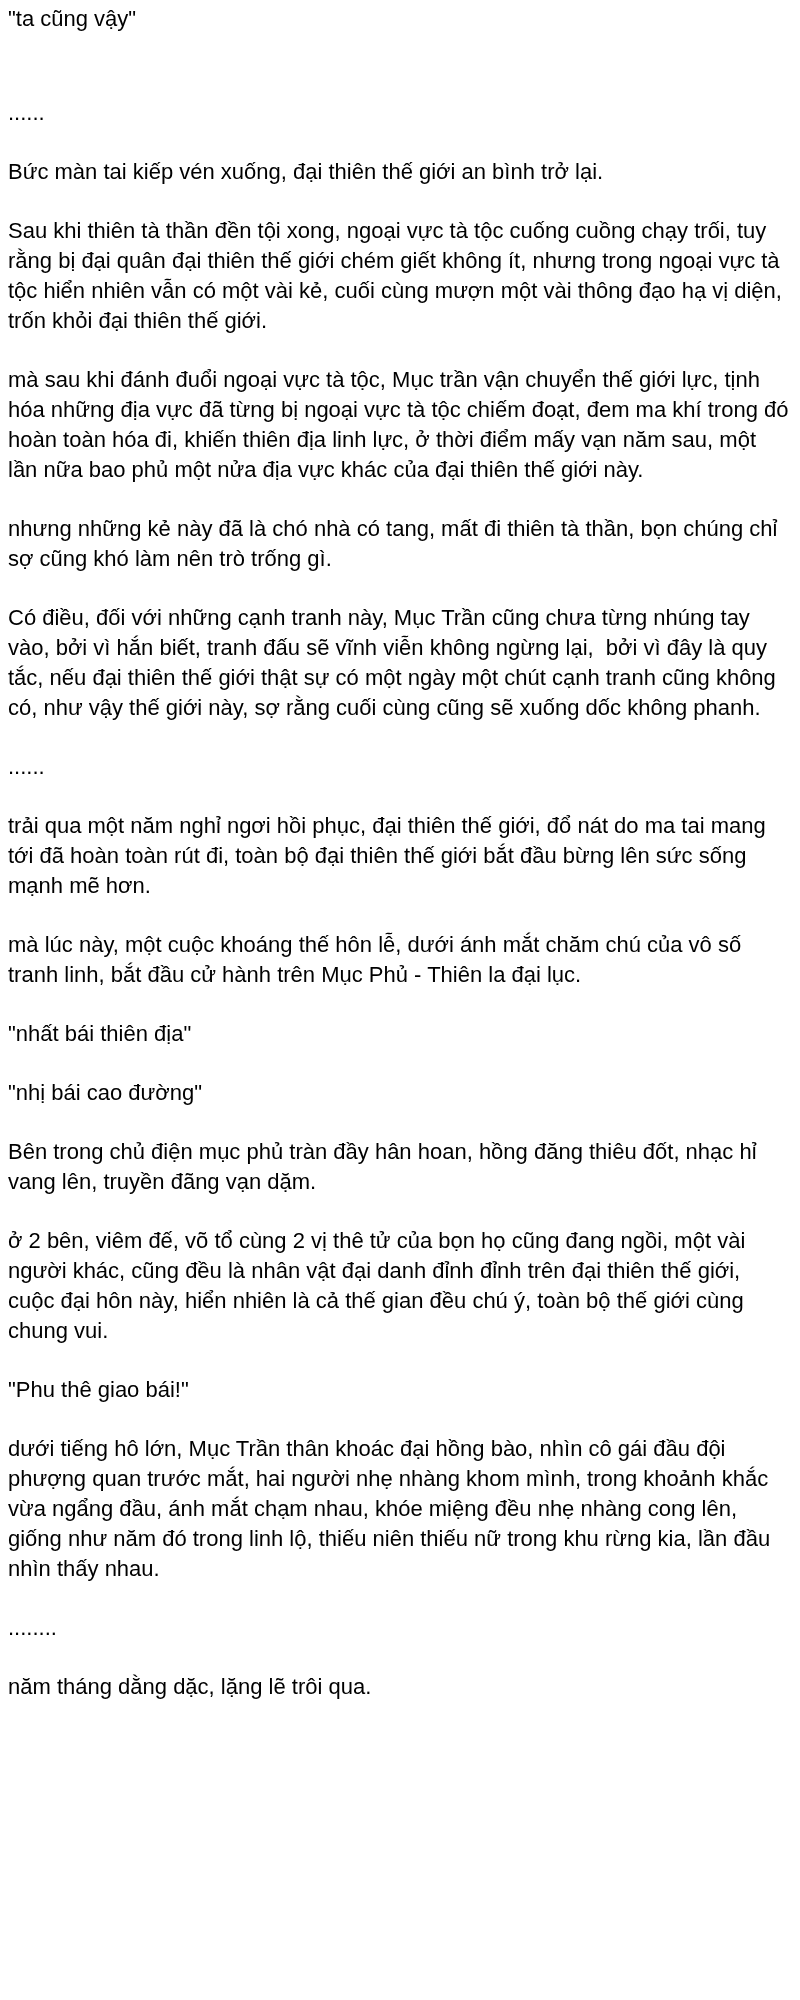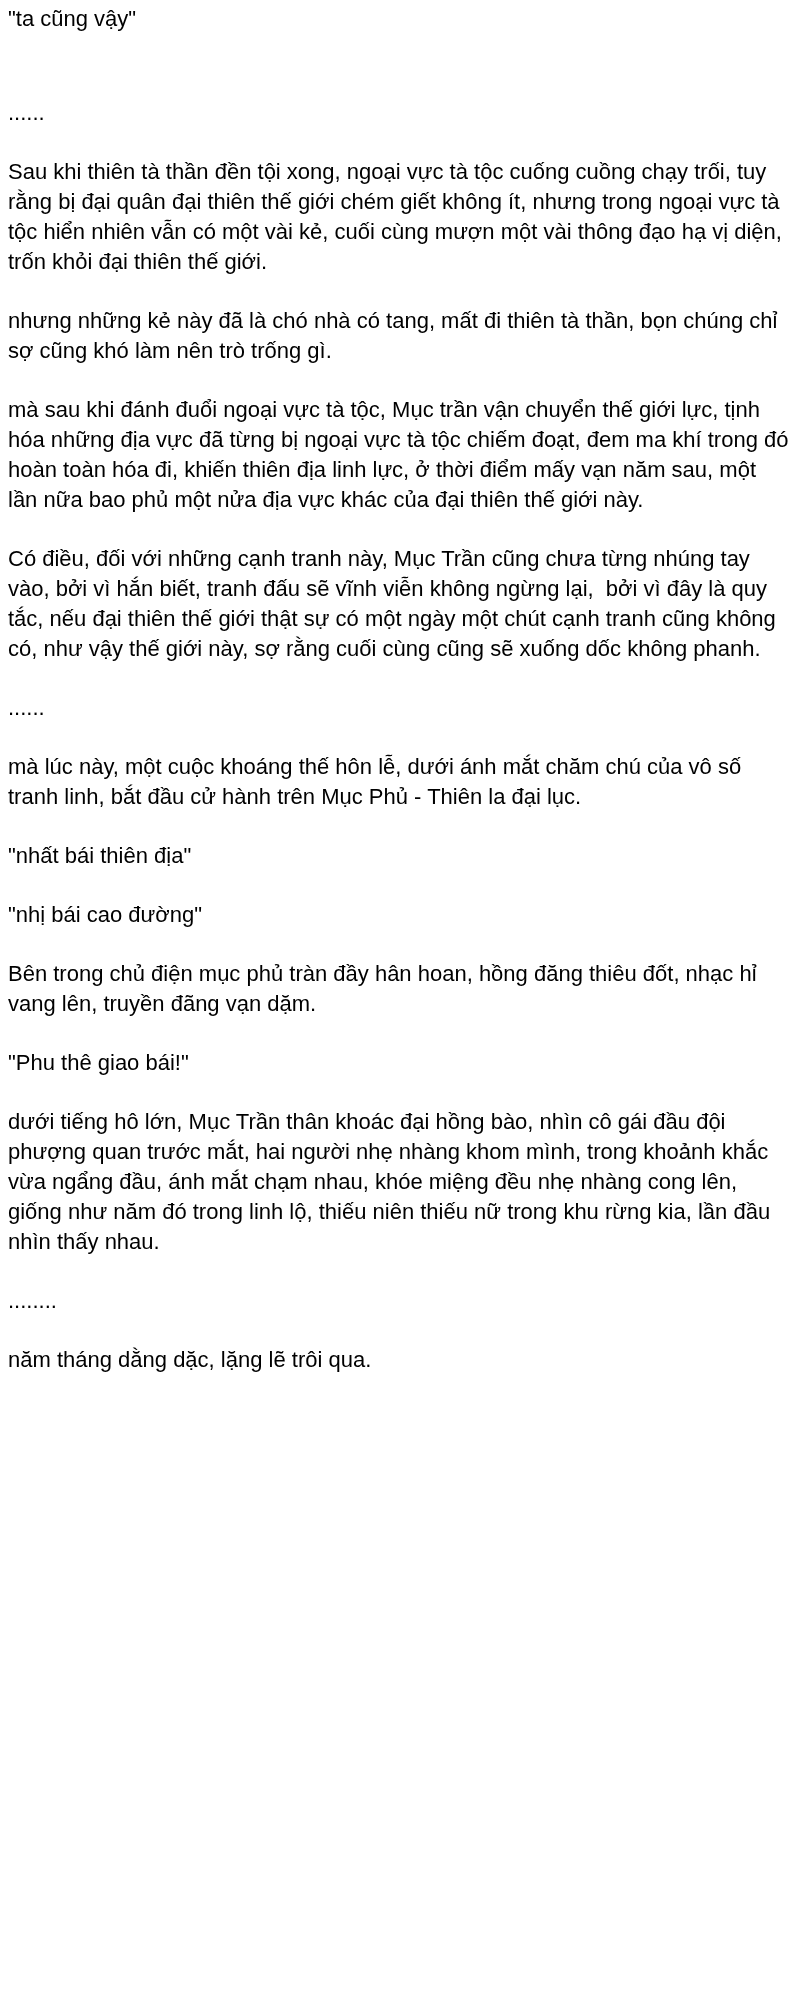--- a/index.html
+++ b/index.html
@@ -31,26 +31,29 @@
   .para.gap-xl {
     margin-top: 64px;
   }
 </style>
 </head>
 <body>
 
 <div class="page">
   <p class="para first">"ta cũng vậy"</p>
   <p class="para gap-xl">......</p>
+  <p class="para">Bức màn tai kiếp vén xuống, đại thiên thế giới an bình trở lại.</p>
   <p class="para">Sau khi thiên tà thần đền tội xong, ngoại vực tà tộc cuống cuồng chạy trối, tuy rằng bị đại quân đại thiên thế giới chém giết không ít, nhưng trong ngoại vực tà tộc hiển nhiên vẫn có một vài kẻ, cuối cùng mượn một vài thông đạo hạ vị diện, trốn khỏi đại thiên thế giới.</p>
+  <p class="para">mà sau khi đánh đuổi ngoại vực tà tộc, Mục trần vận chuyển thế giới lực, tịnh hóa những địa vực đã từng bị ngoại vực tà tộc chiếm đoạt, đem ma khí trong đó hoàn toàn hóa đi, khiến thiên địa linh lực, ở thời điểm mấy vạn năm sau, một lần nữa bao phủ một nửa địa vực khác của đại thiên thế giới này.</p>
   <p class="para">nhưng những kẻ này đã là chó nhà có tang, mất đi thiên tà thần, bọn chúng chỉ sợ cũng khó làm nên trò trống gì.</p>
-  <p class="para">mà sau khi đánh đuổi ngoại vực tà tộc, Mục trần vận chuyển thế giới lực, tịnh hóa những địa vực đã từng bị ngoại vực tà tộc chiếm đoạt, đem ma khí trong đó hoàn toàn hóa đi, khiến thiên địa linh lực, ở thời điểm mấy vạn năm sau, một lần nữa bao phủ một nửa địa vực khác của đại thiên thế giới này.</p>
   <p class="para">Có điều, đối với những cạnh tranh này, Mục Trần cũng chưa từng nhúng tay vào, bởi vì hắn biết, tranh đấu sẽ vĩnh viễn không ngừng lại,  bởi vì đây là quy tắc, nếu đại thiên thế giới thật sự có một ngày một chút cạnh tranh cũng không có, như vậy thế giới này, sợ rằng cuối cùng cũng sẽ xuống dốc không phanh.</p>
   <p class="para">......</p>
+  <p class="para">trải qua một năm nghỉ ngơi hồi phục, đại thiên thế giới, đổ nát do ma tai mang tới đã hoàn toàn rút đi, toàn bộ đại thiên thế giới bắt đầu bừng lên sức sống mạnh mẽ hơn.</p>
   <p class="para">mà lúc này, một cuộc khoáng thế hôn lễ, dưới ánh mắt chăm chú của vô số tranh linh, bắt đầu cử hành trên Mục Phủ - Thiên la đại lục.</p>
   <p class="para">"nhất bái thiên địa"</p>
   <p class="para">"nhị bái cao đường"</p>
   <p class="para">Bên trong chủ điện mục phủ tràn đầy hân hoan, hồng đăng thiêu đốt, nhạc hỉ vang lên, truyền đãng vạn dặm.</p>
+  <p class="para">ở 2 bên, viêm đế, võ tổ cùng 2 vị thê tử của bọn họ cũng đang ngồi, một vài người khác, cũng đều là nhân vật đại danh đỉnh đỉnh trên đại thiên thế giới, cuộc đại hôn này, hiển nhiên là cả thế gian đều chú ý, toàn bộ thế giới cùng chung vui.</p>
   <p class="para">"Phu thê giao bái!"</p>
   <p class="para">dưới tiếng hô lớn, Mục Trần thân khoác đại hồng bào, nhìn cô gái đầu đội phượng quan trước mắt, hai người nhẹ nhàng khom mình, trong khoảnh khắc vừa ngẩng đầu, ánh mắt chạm nhau, khóe miệng đều nhẹ nhàng cong lên, giống như năm đó trong linh lộ, thiếu niên thiếu nữ trong khu rừng kia, lần đầu nhìn thấy nhau.</p>
   <p class="para">........</p>
   <p class="para">năm tháng dằng dặc, lặng lẽ trôi qua.</p>
 </div>
 
 </body></html>

